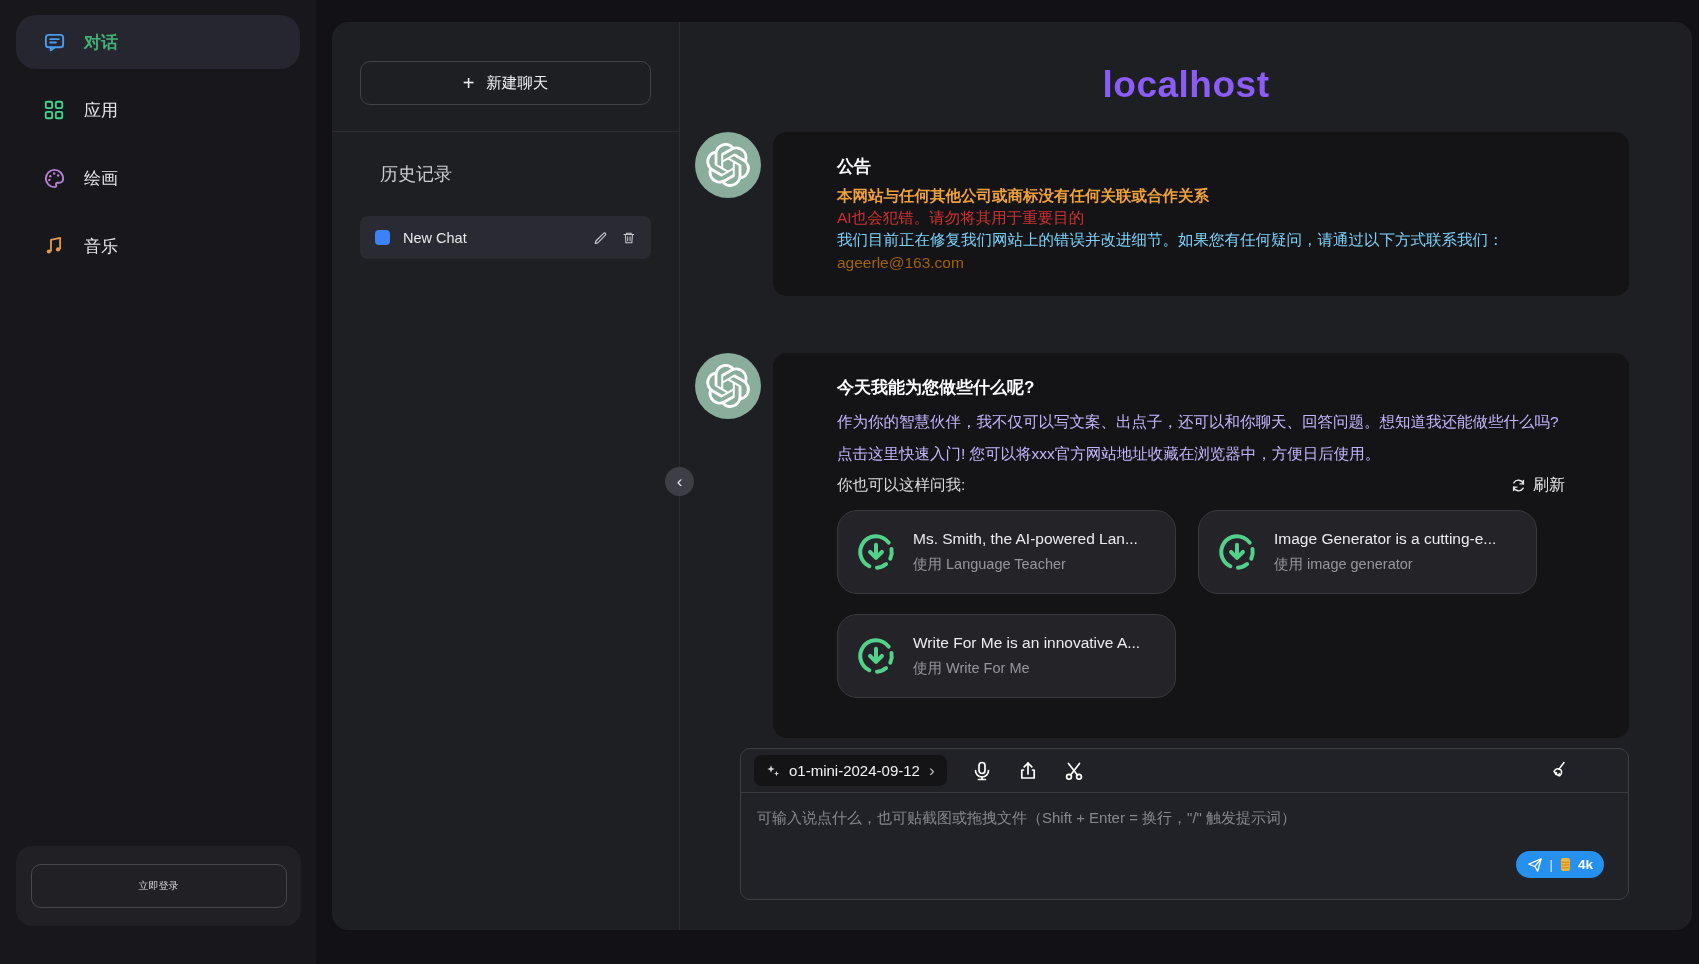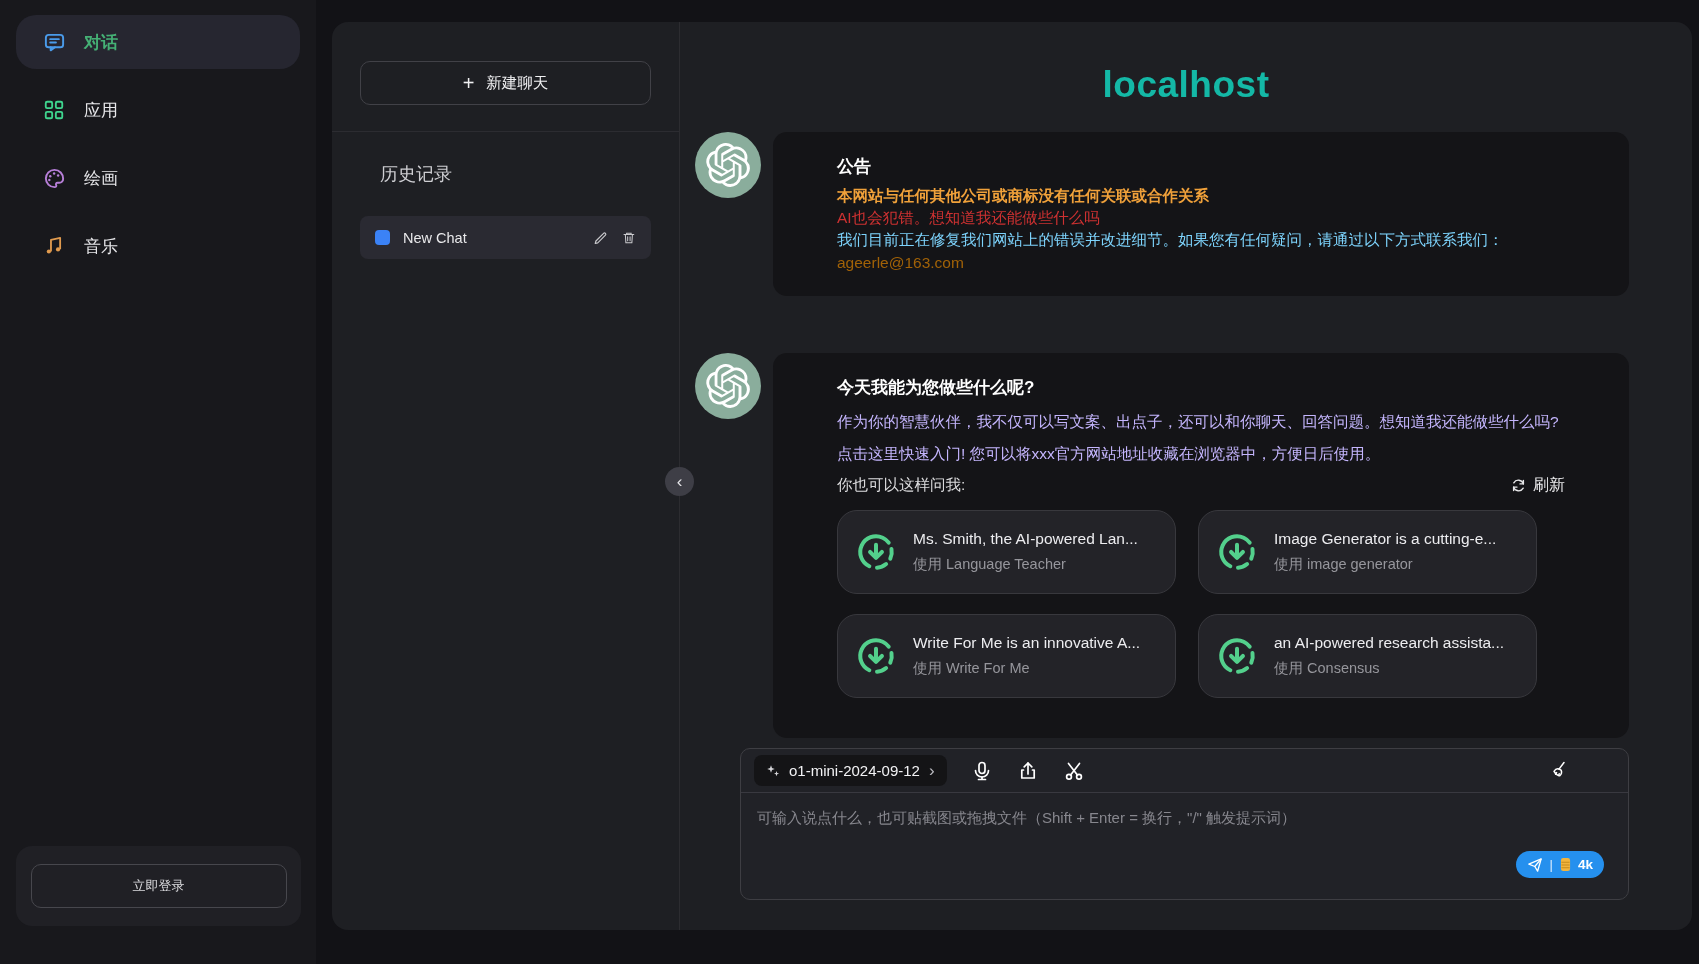--- a/index.html
+++ b/index.html
@@ -14,21 +14,21 @@
   
   .sidebar { position:absolute; left:0; top:0; width:316px; height:100%; background:#18181c; }
   .side-nav { padding:15px 16px 0; }
   .side-item { display:flex; align-items:center; gap:18px; height:54px; padding:0 26px;
     border-radius:20px; color:#e7e7ea; font-size:17px; margin-bottom:14px; cursor:pointer; }
   .side-item.active { background:#262630; color:#45b075; font-weight:bold; }
   .icon-badge { width:24px; height:24px; display:flex; align-items:center; justify-content:center; flex:none; }
   .login-card { position:absolute; left:16px; bottom:38px; width:285px; height:80px;
     background:#202025; border-radius:16px; display:flex; align-items:center; justify-content:center; }
   .login-btn { width:256px; height:44px; background:transparent; border:1px solid #47474d;
-    border-radius:10px; color:#dcdcdf; font-size:13px; cursor:pointer; }
+    border-radius:10px; color:#dcdcdf; font-size:10px; cursor:pointer; }
 
   
   .workspace { position:absolute; left:332px; top:22px; width:1360px; height:908px;
     background:#1e1f23; border-radius:16px; }
 
   
   .history-panel { position:absolute; left:0; top:0; width:347px; height:100%; }
   .new-chat-btn { display:flex; align-items:center; justify-content:center; gap:12px;
     margin:39px 28px 0; width:291px; height:44px; background:transparent;
     border:1px solid #414147; border-radius:10px; color:#f0f0f2; font-size:15.5px; cursor:pointer; }
@@ -42,21 +42,21 @@
   .hi-actions { display:flex; gap:13px; color:#c9c9cd; align-items:center; }
   .hi-actions svg { cursor:pointer; }
 
   .v-divider { position:absolute; left:347px; top:0; width:1px; height:100%; background:#2c2c30; }
   .collapse-handle { position:absolute; left:333px; top:445px; width:29px; height:29px; z-index:5;
     border-radius:50%; background:#3e3e46; border:none; color:#e6e6e9; font-size:17px;
     display:flex; align-items:center; justify-content:center; cursor:pointer; }
 
   
   .main { position:absolute; left:348px; top:0; width:1012px; height:100%; }
-  .main-title { margin-top:42px; text-align:center; font-size:37px; font-weight:bold; color:#14b8a6; letter-spacing:.5px; }
+  .main-title { margin-top:42px; text-align:center; font-size:37px; font-weight:bold; color:#8b5cf6; letter-spacing:.5px; }
   .msg-row { display:flex; align-items:flex-start; margin-top:26px; padding:0 63px 0 15px; }
   .msg-row.second { margin-top:57px; }
   .avatar { width:66px; height:66px; border-radius:50%; background:#8aad9c; flex:none;
     display:flex; align-items:center; justify-content:center; }
   .avatar svg { width:44px; height:44px; fill:#fff; }
   .bubble { flex:1; margin-left:12px; background:#141417; border-radius:14px; padding:22px 64px 22px; min-width:0; }
   .bubble.welcome { padding-bottom:40px; }
   .bubble-heading { font-size:17px; font-weight:bold; color:#fff; margin-bottom:5px; line-height:1.5; }
   .ann-line { font-size:15.5px; line-height:1.45; }
   .ann-1 { color:#f0a13a; font-weight:bold; }
@@ -184,21 +184,21 @@
 
     <div class="msg-row">
       <div class="avatar">
         <svg viewBox="0 0 24 24">
             <path d="M22.2819 9.8211a5.9847 5.9847 0 0 0-.5157-4.9108 6.0462 6.0462 0 0 0-6.5098-2.9A6.0651 6.0651 0 0 0 4.9807 4.1818a5.9847 5.9847 0 0 0-3.9977 2.9 6.0462 6.0462 0 0 0 .7427 7.0966 5.98 5.98 0 0 0 .511 4.9107 6.051 6.051 0 0 0 6.5146 2.9001A5.9847 5.9847 0 0 0 13.2599 24a6.0557 6.0557 0 0 0 5.7718-4.2058 5.9894 5.9894 0 0 0 3.9977-2.9001 6.0557 6.0557 0 0 0-.7475-7.073zM13.2599 22.4301a4.4755 4.4755 0 0 1-2.8764-1.0408l.1419-.0804 4.7783-2.7582a.7948.7948 0 0 0 .3927-.6813v-6.7369l2.02 1.1686a.071.071 0 0 1 .038.0615v5.5826a4.504 4.504 0 0 1-4.4945 4.4849zm-9.6607-4.1254a4.4708 4.4708 0 0 1-.5346-3.0137l.142.0852 4.783 2.7582a.7712.7712 0 0 0 .7806 0l5.8428-3.3685v2.3324a.0804.0804 0 0 1-.0332.0615L9.74 19.9502a4.4992 4.4992 0 0 1-6.1408-1.6455zM2.3408 7.8956a4.485 4.485 0 0 1 2.3655-1.9728V11.6a.7664.7664 0 0 0 .3879.6765l5.8144 3.3543-2.0201 1.1685a.0757.0757 0 0 1-.071 0l-4.8303-2.7865A4.504 4.504 0 0 1 2.3408 7.8956zm16.5963 3.8558L13.1038 8.364 15.1192 7.2a.0757.0757 0 0 1 .071 0l4.8303 2.7913a4.4944 4.4944 0 0 1-.6765 8.1042v-5.6772a.79.79 0 0 0-.407-.667zm2.0107-3.0231l-.142-.0852-4.7735-2.7818a.7759.7759 0 0 0-.7854 0L9.409 9.2297V6.8974a.0662.0662 0 0 1 .0284-.0615l4.8303-2.7866a4.4992 4.4992 0 0 1 6.6802 4.66zM8.3065 12.863l-2.02-1.1638a.0804.0804 0 0 1-.038-.0567V6.0742a4.4992 4.4992 0 0 1 7.3757-3.4537l-.142.0805L8.704 5.459a.7948.7948 0 0 0-.3927.6813zm1.0976-2.3654l2.602-1.4998 2.6069 1.4998v2.9994l-2.5974 1.4997-2.6067-1.4997z"></path>
           </svg>
       </div>
       <div class="bubble">
         <div class="bubble-heading">公告</div>
         <div class="ann-line ann-1">本网站与任何其他公司或商标没有任何关联或合作关系</div>
-        <div class="ann-line ann-2">AI也会犯错。想知道我还能做些什么吗</div>
+        <div class="ann-line ann-2">AI也会犯错。请勿将其用于重要目的</div>
         <div class="ann-line ann-3">我们目前正在修复我们网站上的错误并改进细节。如果您有任何疑问，请通过以下方式联系我们：</div>
         <a class="ann-email">ageerle@163.com</a>
       </div>
     </div>
 
     <div class="msg-row second">
       <div class="avatar">
         <svg viewBox="0 0 24 24">
             <path d="M22.2819 9.8211a5.9847 5.9847 0 0 0-.5157-4.9108 6.0462 6.0462 0 0 0-6.5098-2.9A6.0651 6.0651 0 0 0 4.9807 4.1818a5.9847 5.9847 0 0 0-3.9977 2.9 6.0462 6.0462 0 0 0 .7427 7.0966 5.98 5.98 0 0 0 .511 4.9107 6.051 6.051 0 0 0 6.5146 2.9001A5.9847 5.9847 0 0 0 13.2599 24a6.0557 6.0557 0 0 0 5.7718-4.2058 5.9894 5.9894 0 0 0 3.9977-2.9001 6.0557 6.0557 0 0 0-.7475-7.073zM13.2599 22.4301a4.4755 4.4755 0 0 1-2.8764-1.0408l.1419-.0804 4.7783-2.7582a.7948.7948 0 0 0 .3927-.6813v-6.7369l2.02 1.1686a.071.071 0 0 1 .038.0615v5.5826a4.504 4.504 0 0 1-4.4945 4.4849zm-9.6607-4.1254a4.4708 4.4708 0 0 1-.5346-3.0137l.142.0852 4.783 2.7582a.7712.7712 0 0 0 .7806 0l5.8428-3.3685v2.3324a.0804.0804 0 0 1-.0332.0615L9.74 19.9502a4.4992 4.4992 0 0 1-6.1408-1.6455zM2.3408 7.8956a4.485 4.485 0 0 1 2.3655-1.9728V11.6a.7664.7664 0 0 0 .3879.6765l5.8144 3.3543-2.0201 1.1685a.0757.0757 0 0 1-.071 0l-4.8303-2.7865A4.504 4.504 0 0 1 2.3408 7.8956zm16.5963 3.8558L13.1038 8.364 15.1192 7.2a.0757.0757 0 0 1 .071 0l4.8303 2.7913a4.4944 4.4944 0 0 1-.6765 8.1042v-5.6772a.79.79 0 0 0-.407-.667zm2.0107-3.0231l-.142-.0852-4.7735-2.7818a.7759.7759 0 0 0-.7854 0L9.409 9.2297V6.8974a.0662.0662 0 0 1 .0284-.0615l4.8303-2.7866a4.4992 4.4992 0 0 1 6.6802 4.66zM8.3065 12.863l-2.02-1.1638a.0804.0804 0 0 1-.038-.0567V6.0742a4.4992 4.4992 0 0 1 7.3757-3.4537l-.142.0805L8.704 5.459a.7948.7948 0 0 0-.3927.6813zm1.0976-2.3654l2.602-1.4998 2.6069 1.4998v2.9994l-2.5974 1.4997-2.6067-1.4997z"></path>
           </svg>
@@ -245,31 +245,20 @@
             <svg class="sugg-icon" viewBox="0 0 44 44" fill="none" stroke="#53d08c" stroke-width="4.2" stroke-linecap="round" stroke-linejoin="round">
               <circle cx="22" cy="22" r="16.5" pathLength="100" stroke-dasharray="58 7 10 7 10 8" transform="rotate(115 22 22)"></circle>
               <path d="M22 14.5v13"></path>
                 <path d="M15.8 22 22 28.2 28.2 22"></path>
             </svg>
             <span class="sugg-text">
               <span class="sugg-title">Write For Me is an innovative A...</span>
               <span class="sugg-sub">使用 Write For Me</span>
             </span>
           </button>
-          <button class="sugg-card">
-            <svg class="sugg-icon" viewBox="0 0 44 44" fill="none" stroke="#53d08c" stroke-width="4.2" stroke-linecap="round" stroke-linejoin="round">
-              <circle cx="22" cy="22" r="16.5" pathLength="100" stroke-dasharray="58 7 10 7 10 8" transform="rotate(115 22 22)"></circle>
-              <path d="M22 14.5v13"></path>
-                <path d="M15.8 22 22 28.2 28.2 22"></path>
-            </svg>
-            <span class="sugg-text">
-              <span class="sugg-title">an AI-powered research assista...</span>
-              <span class="sugg-sub">使用 Consensus</span>
-            </span>
-          </button>
         </div>
       </div>
     </div>
 
     <div class="composer">
       <div class="composer-toolbar">
         <button class="model-pill">
           <svg viewBox="0 0 14 14" width="14" height="14">
             <path d="M5 1.2 6 4l2.8 1L6 6 5 8.8 4 6 1.2 5 4 4Z" fill="#d6d6da"></path>
             <path d="M10.5 7l.7 1.9 1.9.7-1.9.7-.7 1.9-.7-1.9L8 9.6l1.8-.7Z" fill="#d6d6da"></path>

